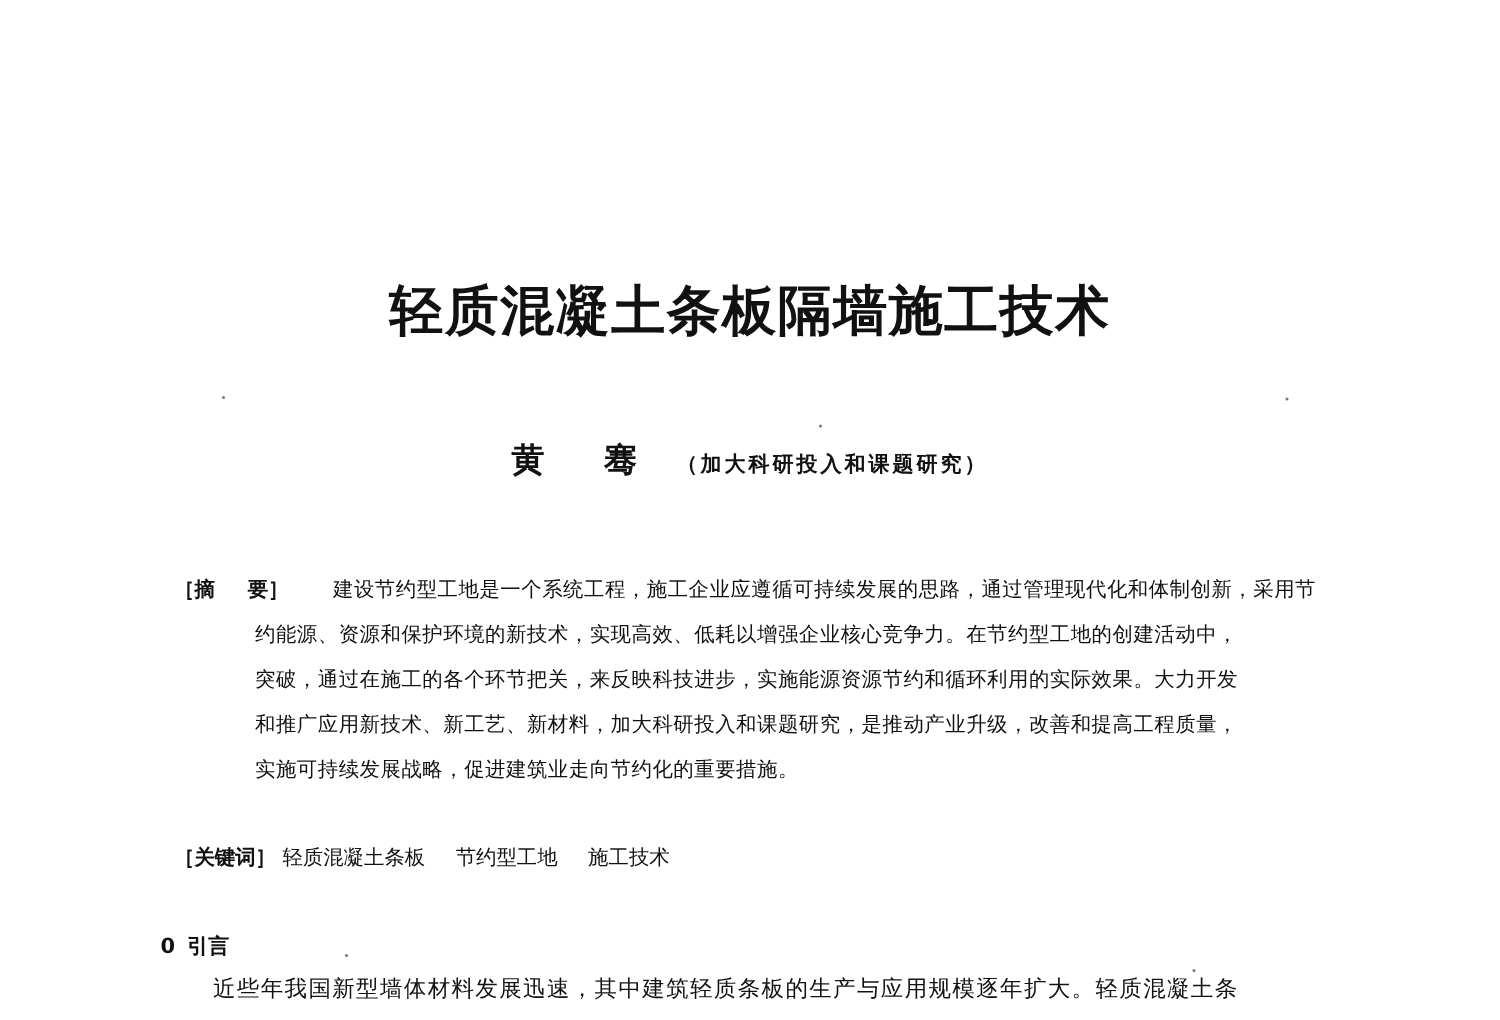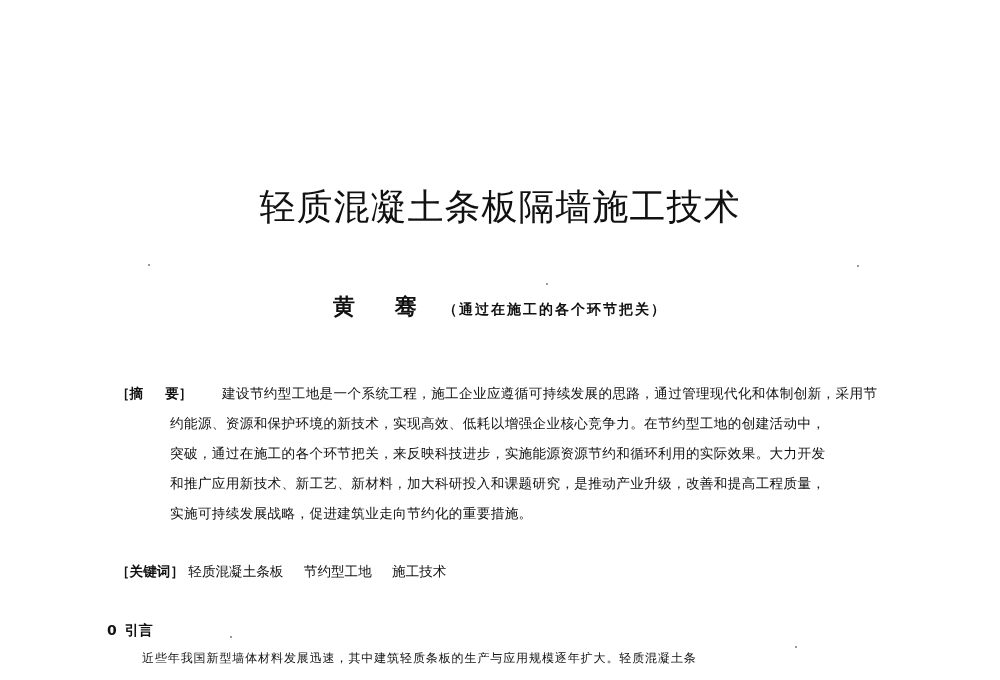--- a/index.html
+++ b/index.html
@@ -7,21 +7,21 @@
     width:1000px; height:680px; overflow:hidden;
     background:#ffffff; color:#111;
     font-family: "DejaVu Serif", "Liberation Serif", serif;
     position:relative;
   }
   .page { position:absolute; inset:0; }
   .title {
     position:absolute; left:0; width:1000px; top:183px;
     text-align:center;
     font-family: "DejaVu Sans", "Liberation Sans", sans-serif;
-    font-weight:normal; font-size:36px; letter-spacing:1px; color:#111;
+    font-weight:bold; font-size:36px; letter-spacing:1px; color:#111;
   }
   .byline {
     position:absolute; top:292px; left:0; width:1000px; text-align:center;
     font-size:20px; white-space:nowrap;
   }
   .byline .author { font-weight:bold; font-size:22px; letter-spacing:16px;text-align:center; }
   .byline .affil { font-size:14px; font-weight:bold; letter-spacing:2px; margin-left:4px; }
   .abstract {
     position:absolute; left:116px; top:378px; width:796px;
     font-size:13.6px; line-height:30px;
@@ -34,40 +34,40 @@
   .kw-row { position:absolute; left:116px; top:563px; font-size:13.6px; white-space:nowrap; }
   .kw-label { font-weight:bold; }
   .kw-item { margin-right:16px; }
   .section-heading {
     position:absolute; left:107px; top:622px;
     font-family: "DejaVu Sans", "Liberation Sans", sans-serif;
     font-weight:bold; font-size:14px;
   }
   .section-heading .num { margin-right:8px; }
   .body-para {
-    position:absolute; left:142px; top:650px; font-size:12px; white-space:nowrap; letter-spacing:0.9px;
+    position:absolute; left:142px; top:650px; font-size:15px; white-space:nowrap; letter-spacing:0.9px;
   }
   .speck { position:absolute; width:2px; height:2px; background:#777; border-radius:1px; }
 </style>
 </head>
 <body>
 
 <div class="page">
 
   <span class="speck" style="left:148px;top:264px"></span>
   <span class="speck" style="left:546px;top:283px"></span>
   <span class="speck" style="left:857px;top:265px"></span>
   <span class="speck" style="left:230px;top:636px"></span>
   <span class="speck" style="left:795px;top:646px"></span>
 
   <h1 class="title" style="margin:0">轻质混凝土条板隔墙施工技术</h1>
 
   <div class="byline">
     <span class="author">黄 骞</span>
-    <span class="affil">（通过在施工的各个环节把关）</span>
+    <span class="affil">（加大科研投入和课题研究）</span>
   </div>
 
   <div class="abstract">
     <div class="abs-row">
       <span class="abs-label"><span>［摘</span><span class="gap"></span><span>要］</span></span>
       <span class="abs-first">建设节约型工地是一个系统工程，施工企业应遵循可持续发展的思路，通过管理现代化和体制创新，采用节</span>
     </div>
     <div class="abs-cont">约能源、资源和保护环境的新技术，实现高效、低耗以增强企业核心竞争力。在节约型工地的创建活动中，</div>
     <div class="abs-cont">突破，通过在施工的各个环节把关，来反映科技进步，实施能源资源节约和循环利用的实际效果。大力开发</div>
     <div class="abs-cont">和推广应用新技术、新工艺、新材料，加大科研投入和课题研究，是推动产业升级，改善和提高工程质量，</div>

